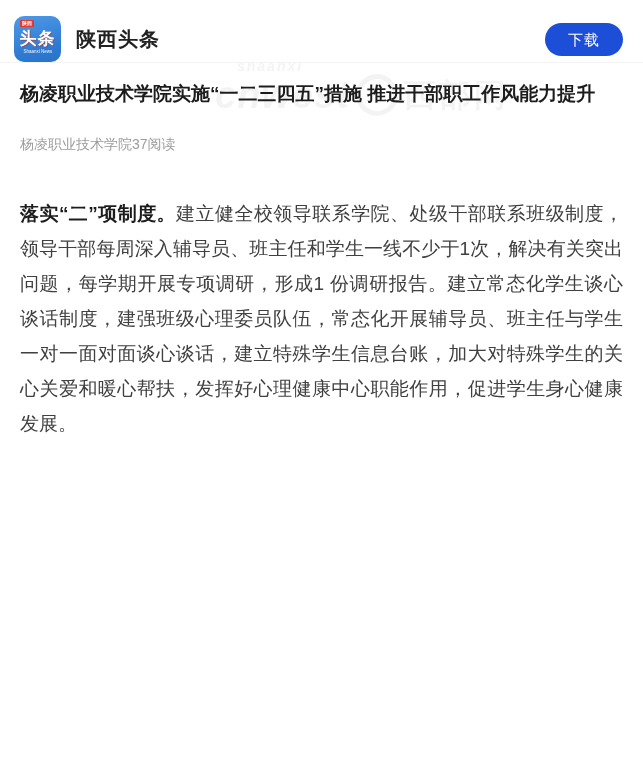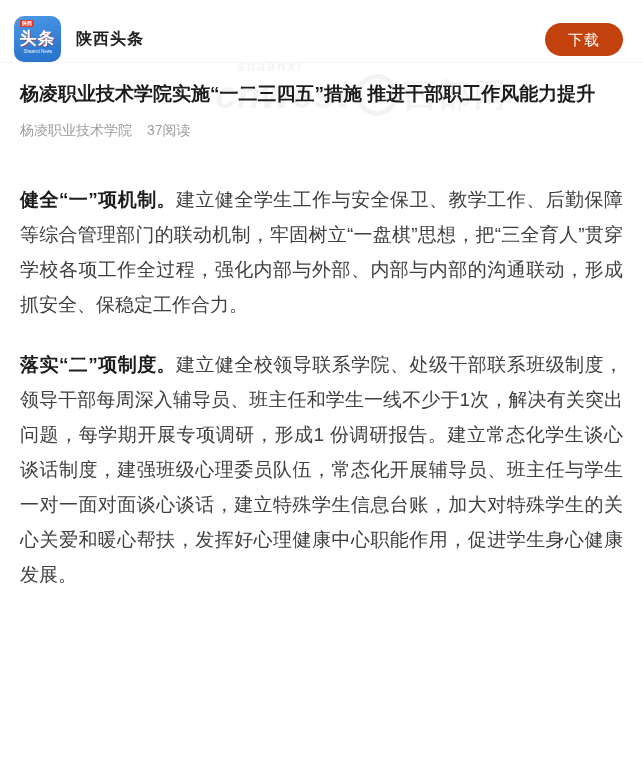--- a/index.html
+++ b/index.html
@@ -58,30 +58,30 @@
     text-shadow: 1px 1px 0 rgba(200,40,30,0.55);
   }
   .logo-sub {
     color: rgba(255,255,255,0.92);
     font-size: 5px;
     line-height: 7px;
     transform: scale(0.9);
     white-space: nowrap;
   }
   .app-title {
-    font-size: 16px;
+    font-size: 20px;
     font-weight: 700;
     color: #222222;
     margin-left: 15px;
     letter-spacing: 1px;
   }
   .download-btn {
     margin-left: auto;
     border: none;
-    background: #c2410c;
+    background: #1d4ed8;
     color: #ffffff;
     font-size: 15px;
     line-height: 1;
     padding: 9px 23px;
     border-radius: 17px;
     cursor: pointer;
     font-family: inherit;
     letter-spacing: 1px;
     text-align: right;
   }
@@ -116,23 +116,22 @@
     z-index: 2;
   }
   .article-title {
     margin-top: 11px;
     font-size: 19px;
     line-height: 40px;
     font-weight: 700;
     color: #1c1c1c;
   }
   .meta {
-    margin-top: 8px;
+    margin-top: 22px;
     display: flex;
-    gap: 15px;
     font-size: 14px;
     color: #9c9c9c;
   }
   .content { margin-top: 42px; }
   .content p {
     font-size: 19px;
     line-height: 35px;
     color: #404040;
     text-align: justify;
     margin-bottom: 25px;
@@ -166,16 +165,15 @@
 
 <main class="article">
   <h1 class="article-title">杨凌职业技术学院实施“一二三四五”措施 推进干部职工作风能力提升</h1>
 
   <div class="meta">
     <span>杨凌职业技术学院</span>
     <span>37阅读</span>
   </div>
 
   <div class="content">
-    <p><span class="lead">健全“一”项机制。</span><span>建立健全学生工作与安全保卫、教学工作、后勤保障等综合管理部门的联动机制，牢固树立“一盘棋”思想，把“三全育人”贯穿学校各项工作全过程，强化内部与外部、内部与内部的沟通联动，形成抓安全、保稳定工作合力。</span></p>
     <p><span class="lead">落实“二”项制度。</span><span>建立健全校领导联系学院、处级干部联系班级制度，领导干部每周深入辅导员、班主任和学生一线不少于1次，解决有关突出问题，每学期开展专项调研，形成1 份调研报告。建立常态化学生谈心谈话制度，建强班级心理委员队伍，常态化开展辅导员、班主任与学生一对一面对面谈心谈话，建立特殊学生信息台账，加大对特殊学生的关心关爱和暖心帮扶，发挥好心理健康中心职能作用，促进学生身心健康发展。</span></p>
   </div>
 </main>
 
 </body></html>

